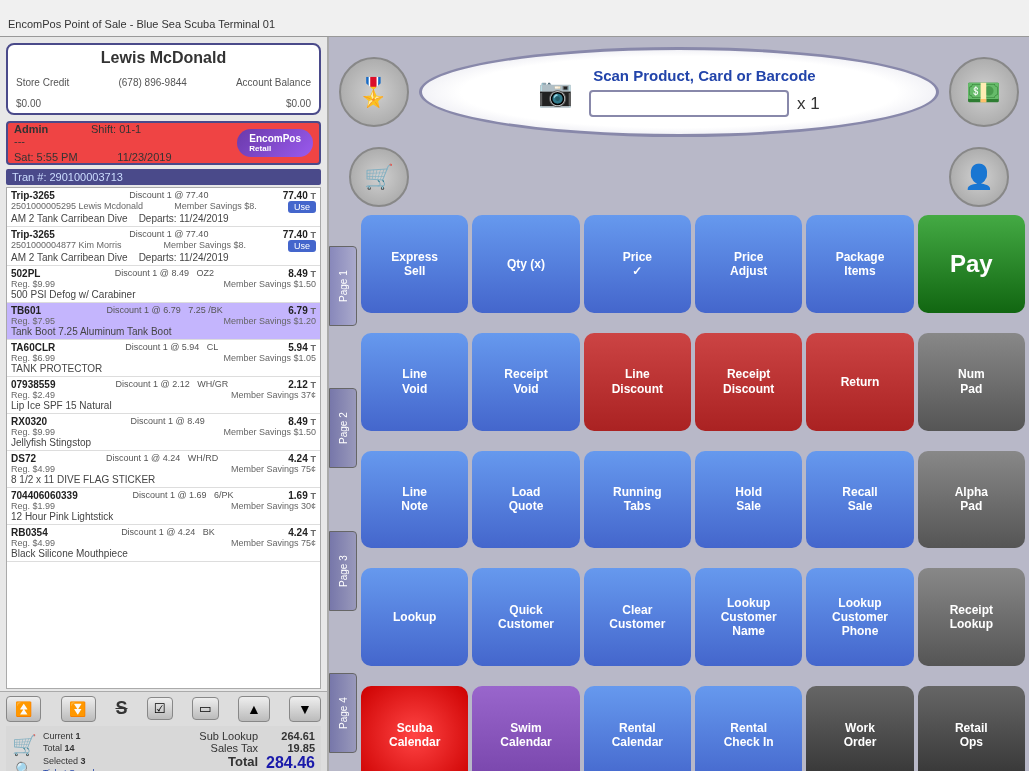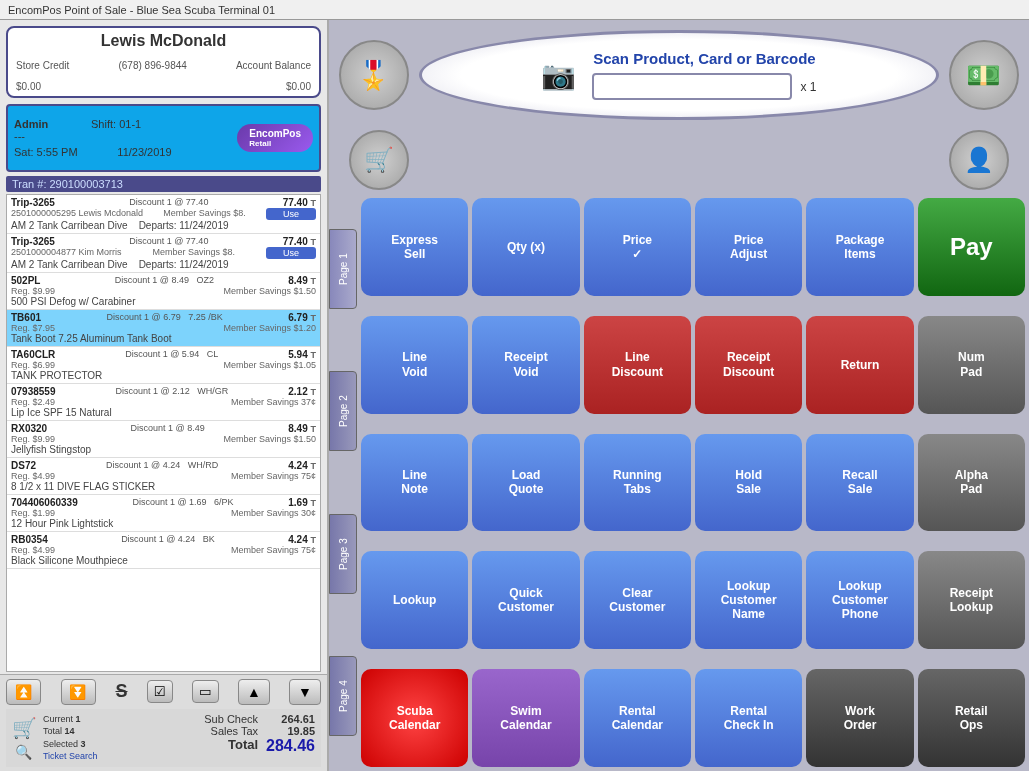--- a/index.html
+++ b/index.html
@@ -1,50 +1,50 @@
 <!DOCTYPE html>
 <html><head>
   <meta charset="utf-8">
   <style>
     * { box-sizing: border-box; margin: 0; padding: 0; }
     body { font-family: Arial, sans-serif; font-size: 11px; background: #c0c0c0; width: 1029px; height: 771px; overflow: hidden; }
     
     
-    #titlebar { background: #f0f0f0; border-bottom: 1px solid #999; padding: 4px 8px; font-size: 11px; color: #333; height: 20px; }
+    #titlebar { background: #f0f0f0; border-bottom: 1px solid #999; padding: 18px 8px; font-size: 11px; color: #333; height: 20px; }
     
     
     #main { display: flex; height: 751px; }
     
     
     #left-panel { width: 415px; background: #e8e8e8; border-right: 2px solid #aaa; display: flex; flex-direction: column; }
     
     
     #customer-header { background: white; border: 2px solid #4a4a8a; border-radius: 8px; margin: 6px; padding: 4px 8px; text-align: center; }
     #customer-name { font-size: 16px; font-weight: bold; color: #333; }
     #customer-details { display: flex; justify-content: space-between; font-size: 10px; color: #555; margin-top: 10px; }
     
     
-    #info-panel { background: #0ea5e9; border: 2px solid #4a4a8a; border-radius: 4px; margin: 0 6px; padding: 12px 6px; display: flex; justify-content: space-between; align-items: center; }
+    #info-panel { background: #ef4444; border: 2px solid #4a4a8a; border-radius: 4px; margin: 0 6px; padding: 0 6px; display: flex; justify-content: space-between; align-items: center; }
     #info-left { font-size: 11px; color: #333; }
     #logo { background: linear-gradient(135deg, #6a3aaa, #9a5aee); border-radius: 20px; padding: 4px 12px; color: white; font-size: 12px; font-weight: bold; text-align: left; }
     
     
     #tran-bar { background: #4a4a8a; color: #ccddff; padding: 2px 6px; font-size: 11px; margin: 4px 6px 0; border-radius: 2px; }
     
     
     #items-list { flex: 1; overflow-y: auto; margin: 2px 6px; background: white; border: 1px solid #aaa; }
     .item-row { border-bottom: 1px solid #ddd; padding: 2px 4px; cursor: pointer; }
-    .item-row.selected { background: #7dd3fc; }
+    .item-row.selected { background: #c4b5fd; }
     .item-line1 { display: flex; justify-content: space-between; font-size: 10px; color: #333; }
     .item-name { font-size: 10px; color: #444; }
     .item-code { font-weight: bold; color: #222; font-size: 10px; }
     .item-discount { color: #555; font-size: 9px; }
     .item-price { font-weight: bold; color: #222; font-size: 10px; }
     .item-detail { font-size: 9px; color: #666; display: flex; justify-content: space-between; }
-    .use-btn { background: #4466cc; color: white; border: none; border-radius: 3px; padding: 1px 17px; font-size: 9px; cursor: pointer; }
+    .use-btn { background: #4466cc; color: white; border: none; border-radius: 3px; padding: 1px 6px; font-size: 9px; cursor: pointer; }
     .tax-T { color: #666; font-size: 9px; }
     
     
     #bottom-controls { background: #ddd; border-top: 1px solid #aaa; padding: 4px 6px; }
     #nav-buttons { display: flex; justify-content: space-between; align-items: center; margin-bottom: 4px; }
     .nav-btn { background: linear-gradient(to bottom, #eee, #bbb); border: 1px solid #888; border-radius: 4px; padding: 4px 8px; cursor: pointer; font-size: 14px; }
     .bold-s { font-weight: bold; font-size: 14px; color: #333; }
     .checkmark-btn { background: linear-gradient(to bottom, #eee, #bbb); border: 1px solid #888; border-radius: 4px; padding: 3px 6px; cursor: pointer; }
     
     
@@ -62,21 +62,21 @@
     
     
     #right-panel { flex: 1; background: #b8b8c8; display: flex; flex-direction: column; }
     
     
     #scan-area { display: flex; align-items: center; justify-content: center; padding: 10px; gap: 10px; }
     #scan-oval { background: radial-gradient(ellipse, white 60%, #d0d0e0 100%); border: 3px solid #8888aa; border-radius: 50%; width: 520px; height: 90px; display: flex; flex-direction: column; align-items: center; justify-content: center; }
     #scan-label { font-size: 15px; color: #2244aa; font-weight: bold; margin-bottom: 6px; }
     #scan-input-row { display: flex; align-items: center; gap: 8px; }
     #scan-input { border: 2px solid #8888aa; border-radius: 4px; padding: 4px 8px; width: 200px; font-size: 13px; background: white; }
-    #scan-multiplier { font-size: 12px; color: #333; }
+    #scan-multiplier { font-size: 17px; color: #333; }
     #corner-btn-left { background: radial-gradient(circle, #d0d0d0, #a0a0a0); border: 2px solid #888; border-radius: 50%; width: 70px; height: 70px; display: flex; align-items: center; justify-content: center; cursor: pointer; font-size: 28px; }
     #corner-btn-right { background: radial-gradient(circle, #d0d0d0, #a0a0a0); border: 2px solid #888; border-radius: 50%; width: 70px; height: 70px; display: flex; align-items: center; justify-content: center; cursor: pointer; font-size: 28px; }
     
     
     #page-tabs-area { display: flex; flex: 1; }
     #page-tabs { display: flex; flex-direction: column; justify-content: space-around; width: 28px; padding: 4px 0; }
     .page-tab { background: linear-gradient(to right, #9999bb, #7777aa); border: 1px solid #666; border-radius: 4px 0 0 4px; padding: 8px 2px; cursor: pointer; writing-mode: vertical-rl; text-orientation: mixed; transform: rotate(180deg); font-size: 10px; color: white; text-align: center; height: 80px; display: flex; align-items: center; justify-content: center; }
     .page-tab.active { background: linear-gradient(to right, #aaaacc, #8888bb); }
     
     
@@ -292,21 +292,21 @@
           </div>
           <div id="ticket-numbers">
             <div><span>Current</span> <b>1</b></div>
             <div><span>Total</span> <b>14</b></div>
             <div><span>Selected</span> <b>3</b></div>
             <div style="color:#2244aa;cursor:pointer;">Ticket Search</div>
           </div>
         </div>
         <div id="totals">
           <div id="totals-grid">
-            <span class="total-label">Sub Check</span>
+            <span class="total-label">Sub Lookup</span>
             <span class="total-value">264.61</span>
             <span class="total-label">Sales Tax</span>
             <span class="total-value">19.85</span>
             <span class="grand-total-label">Total</span>
             <span class="grand-total-value">284.46</span>
           </div>
         </div>
       </div>
     </div>
 

